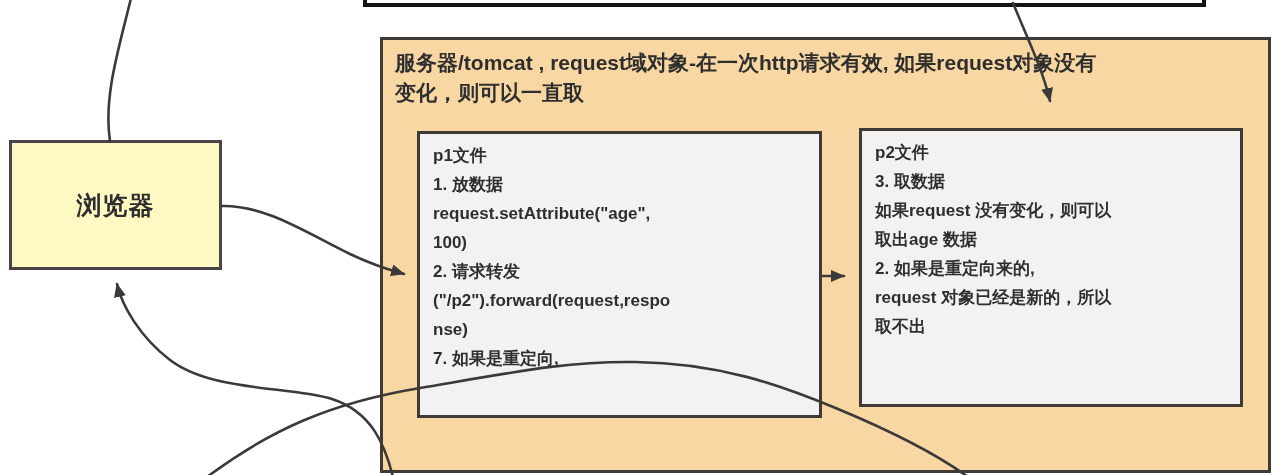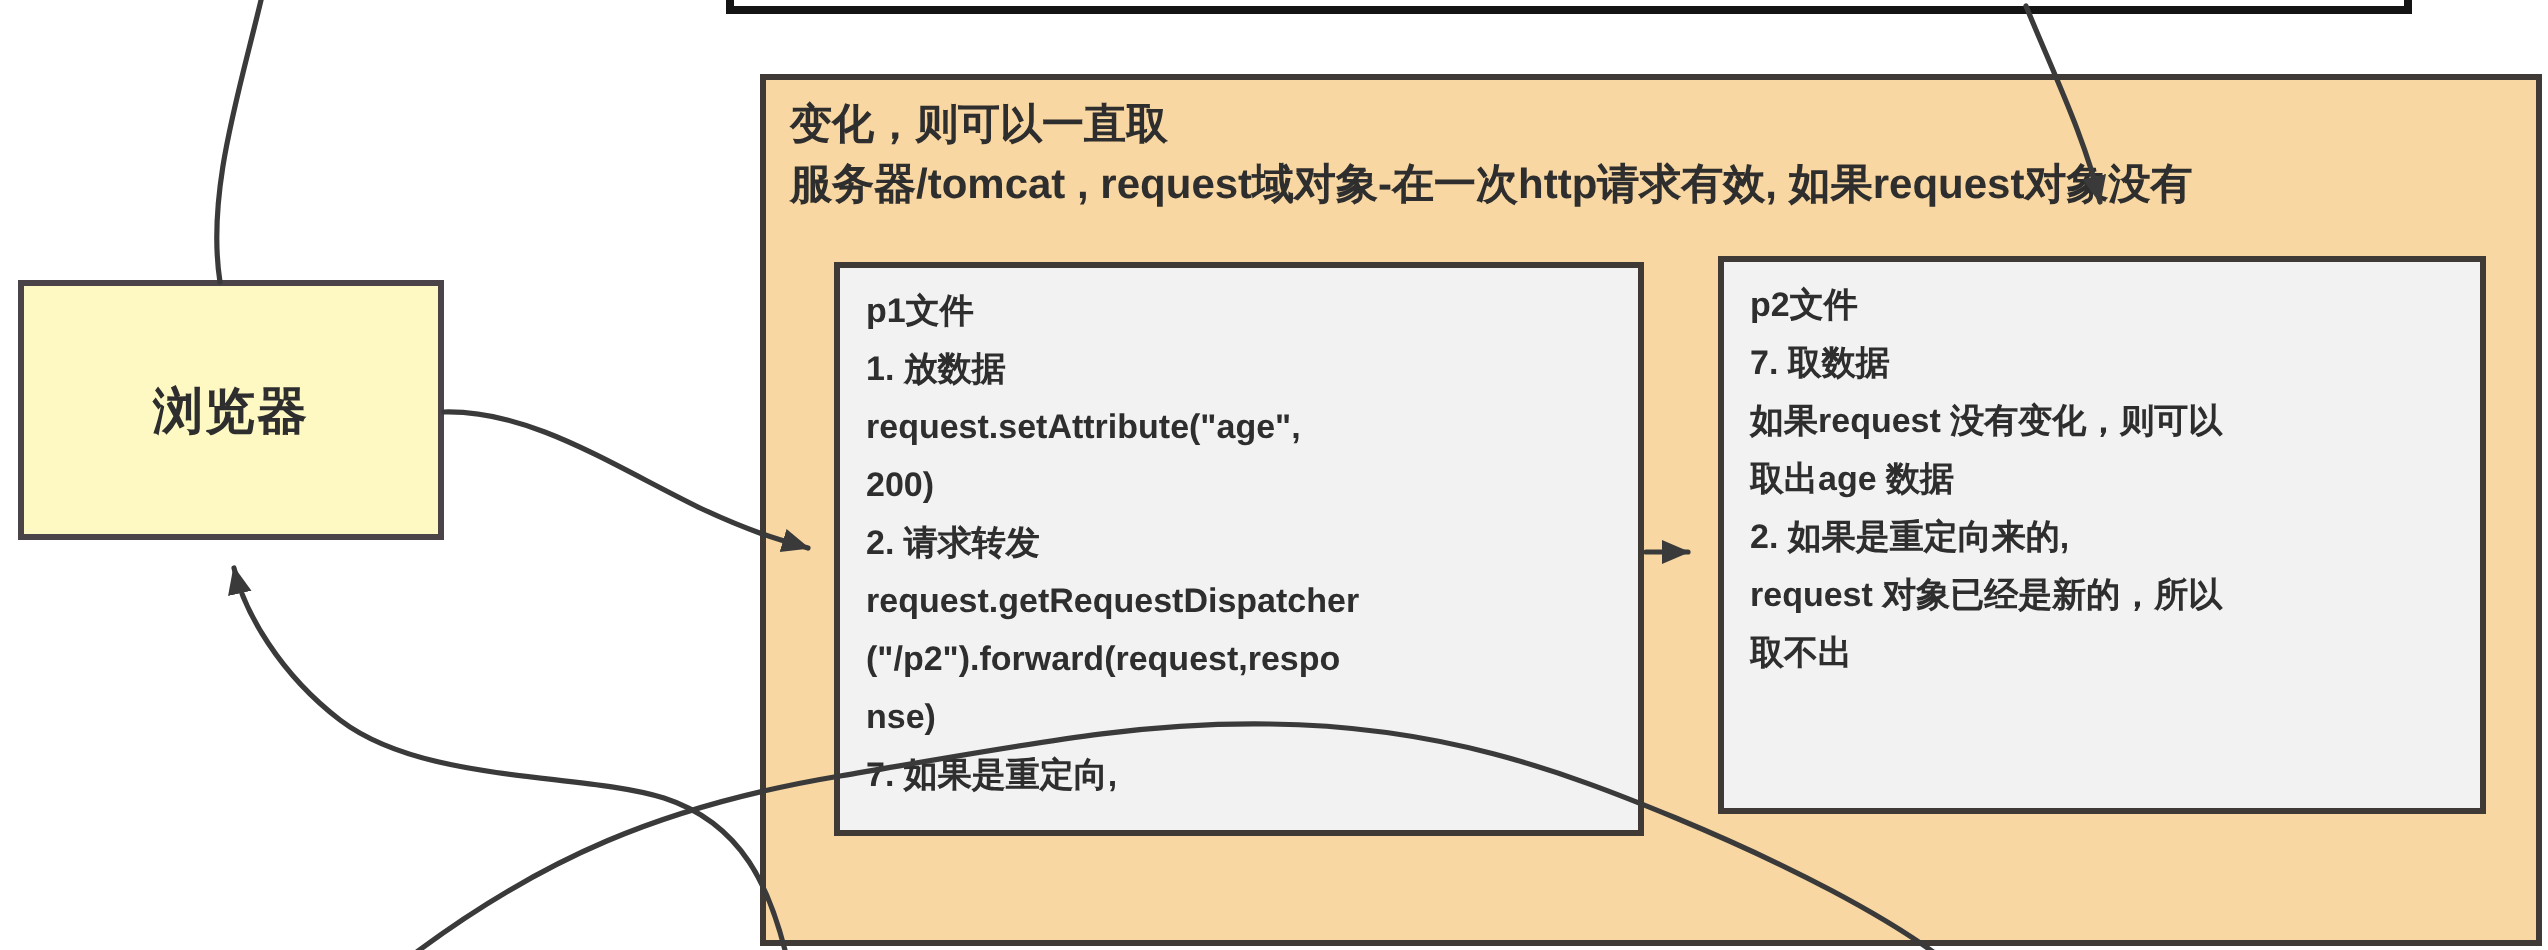--- a/index.html
+++ b/index.html
@@ -55,40 +55,39 @@
 </style>
 </head>
 <body>
 
 <div id="stage">
 
   <div id="top-box" class="box"></div>
 
   <div id="server-box" class="box">
     <div id="server-title">
+        <div class="tline">服务器/tomcat , request域对象-在一次http请求有效, 如果request对象没有</div>
         <div class="tline">变化，则可以一直取</div>
-        <div class="tline">服务器/tomcat , request域对象-在一次http请求有效, 如果request对象没有</div>
       </div>
   </div>
 
   <div id="p1-box" class="box file-box">
       <div class="tline">p1文件</div>
       <div class="tline">1. 放数据</div>
       <div class="tline">request.setAttribute("age",</div>
-      <div class="tline">200)</div>
+      <div class="tline">100)</div>
       <div class="tline">2. 请求转发</div>
-      <div class="tline">request.getRequestDispatcher</div>
       <div class="tline">("/p2").forward(request,respo</div>
       <div class="tline">nse)</div>
       <div class="tline">7. 如果是重定向,</div>
     </div>
 
   <div id="p2-box" class="box file-box">
       <div class="tline">p2文件</div>
-      <div class="tline">7. 取数据</div>
+      <div class="tline">3. 取数据</div>
       <div class="tline">如果request 没有变化，则可以</div>
       <div class="tline">取出age 数据</div>
       <div class="tline">2. 如果是重定向来的,</div>
       <div class="tline">request 对象已经是新的，所以</div>
       <div class="tline">取不出</div>
     </div>
 
   <div id="browser-box" class="box">
     <span id="browser-label">浏览器</span>
   </div>

